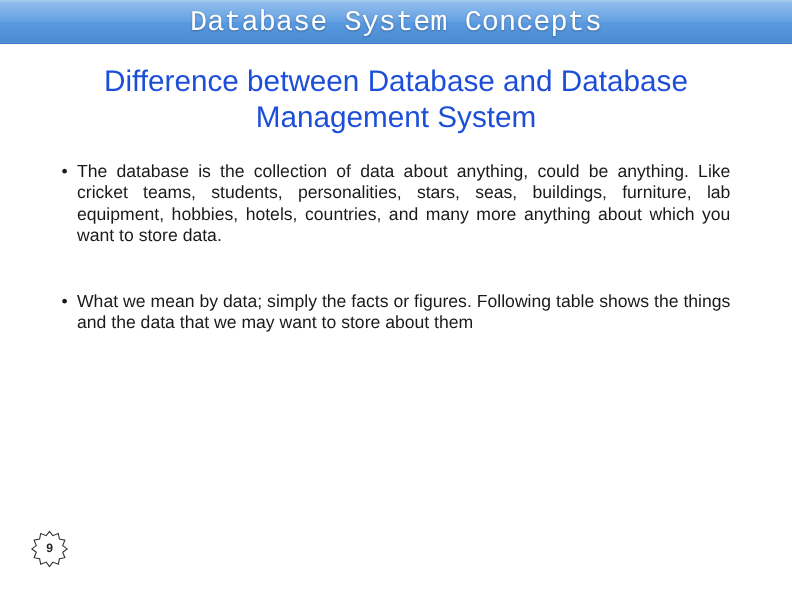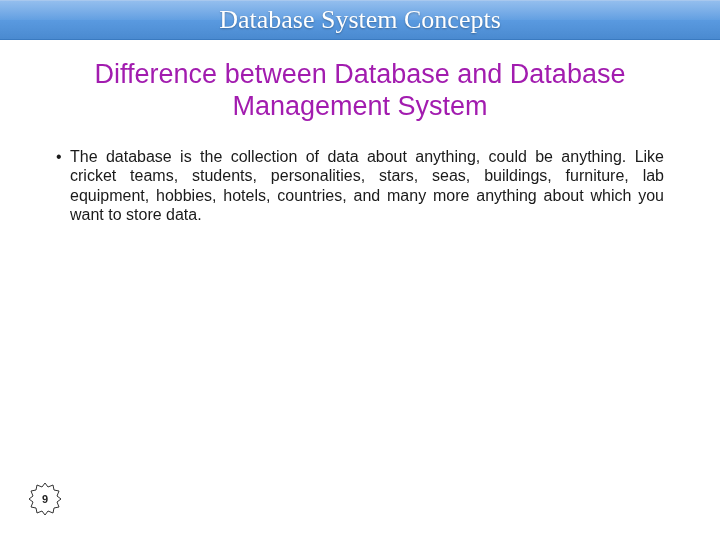--- a/index.html
+++ b/index.html
@@ -23,31 +23,31 @@
     position: relative;
   }
   .header-bar::before {
     content: "";
     position: absolute;
     top: 0; left: 0; right: 0;
     height: 50%;
     background: linear-gradient(to bottom, rgba(255,255,255,0.25), rgba(255,255,255,0.05));
   }
   .header-title {
-    font-family: Liberation Serif, serif;
+    font-family: Liberation Mono, monospace;
     font-size: 26px;
     color: #ffffff;
     text-shadow: 0 1px 2px rgba(0,0,0,0.3);
     position: relative;
     z-index: 1;
   }
   .slide-title {
     text-align: center;
     font-size: 27px;
-    color: #a21caf;
+    color: #1d4ed8;
     font-weight: normal;
     margin: 18px 40px 24px 40px;
     line-height: 1.2;
   }
   .content {
     padding: 0 56px 0 56px;
   }
   .bullet {
     font-size: 16px;
     color: #1a1a1a;
@@ -89,20 +89,21 @@
 <body>
 
 <div class="header-bar">
   <div class="header-title">Database System Concepts</div>
 </div>
 
 <h1 class="slide-title">Difference between Database and Database Management System</h1>
 
 <div class="content">
   <p class="bullet">The database is the collection of data about anything, could be anything. Like cricket teams, students, personalities, stars, seas, buildings, furniture, lab equipment, hobbies, hotels, countries, and many more anything about which you want to store data.</p>
+  <p class="bullet">What we mean by data; simply the facts or figures. Following table shows the things and the data that we may want to store about them</p>
 </div>
 
 <div class="page-badge">
   <svg width="34" height="34" viewBox="0 0 34 34">
     <polygon points="17,1 20,5 25,3 26,8 31,9 29,14 33,17 29,20 31,25 26,26 25,31 20,29 17,33 14,29 9,31 8,26 3,25 5,20 1,17 5,14 3,9 8,8 9,3 14,5" fill="#ffffff" stroke="#333" stroke-width="1"></polygon>
   </svg>
   <span class="page-num">9</span>
 </div>
 
 </body></html>

